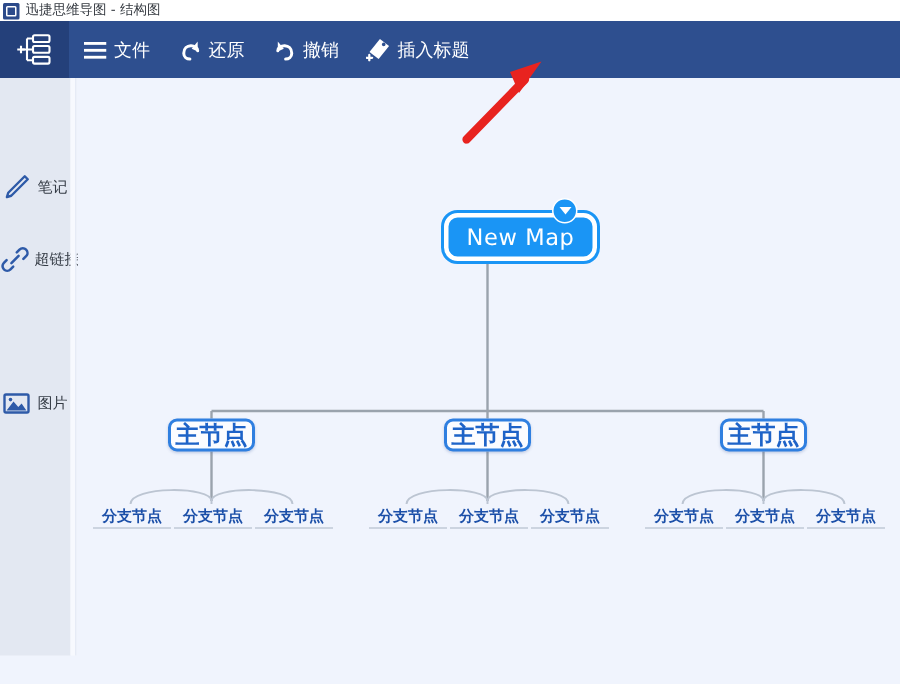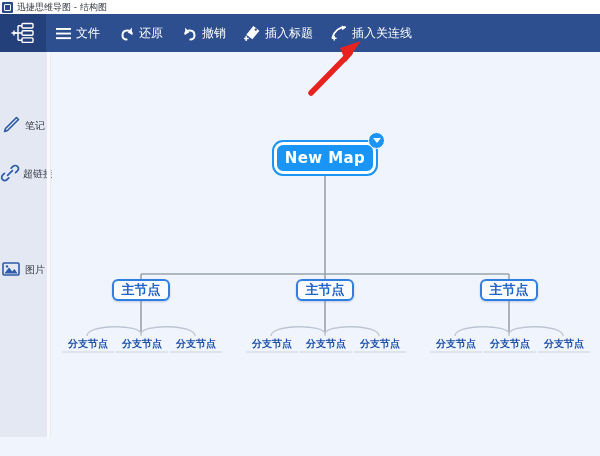--- a/index.html
+++ b/index.html
@@ -152,26 +152,27 @@
   
   .root-node {
     position: absolute;
     box-sizing: border-box;
     background: #1a95f5;
     border: 3px solid #ffffff;
     outline: 2px solid #1a95f5;
     border-radius: 9px;
     color: #ffffff;
     font-size: 15px;
-    font-weight: bold;
+    font-weight: normal;
     display: flex;
     align-items: center;
     justify-content: center;
     letter-spacing: 0.4px;
     cursor: default;
+    margin-left: 22px;
   }
   .root-badge {
     position: absolute;
     width: 17px; height: 17px;
     border-radius: 50%;
     background: #1a95f5;
     border: 1px solid #ffffff;
     box-sizing: border-box;
     display: flex;
     align-items: center;
@@ -185,21 +186,21 @@
     border-right: 4px solid transparent;
     border-top: 5px solid #ffffff;
   }
   .main-node {
     position: absolute;
     box-sizing: border-box;
     background: #fbfcff;
     border: 2px solid #2f7fe0;
     border-radius: 6px;
     color: #1e63c8;
-    font-size: 13px;
+    font-size: 16px;
     font-weight: bold;
     display: flex;
     align-items: center;
     justify-content: center;
     box-shadow: 0 1px 2px rgba(80,110,170,0.30);
     cursor: default;
   }
   .leaf-node {
     position: absolute;
     color: #1b4fa8;
@@ -276,30 +277,20 @@
       <span class="tb-ico">
         <svg width="17" height="16" viewBox="0 0 17 16">
           <path d="M10.2 1.2 L15.6 6.6 L7.5 14.2 L2.1 8.8 Z" fill="#ffffff" transform="rotate(-8 8.8 7.7)"></path>
           <circle cx="11.8" cy="4.6" r="1.2" fill="#2e4f8f"></circle>
           <path d="M2.2 11.6 V15.4 M0.4 13.5 H4.1" stroke="#ffffff" stroke-width="1.5" stroke-linecap="round"></path>
         </svg>
       </span>
       <span class="lbl">插入标题</span>
     </div>
 
-    <div class="tb-item">
-      <span class="tb-ico">
-        <svg width="17" height="16" viewBox="0 0 17 16">
-          <path d="M1.5 12.5 C4 4.5 9.5 2.4 14.2 2.2" fill="none" stroke="#ffffff" stroke-width="1.8" stroke-linecap="round"></path>
-          <path d="M10.6 0.4 L15.2 2.3 L11.3 5.2 Z" fill="#ffffff"></path>
-          <path d="M3.2 11.4 V15 M1.4 13.2 H5" stroke="#ffffff" stroke-width="1.5" stroke-linecap="round"></path>
-        </svg>
-      </span>
-      <span class="lbl">插入关连线</span>
-    </div>
 
   </div>
 
   <div class="sidebar">
 
     <div class="sb-item" style="top:62px">
       <span class="sb-ico">
         <svg width="20" height="20" viewBox="0 0 20 20">
           <path d="M15.5 2.5 L17.5 4.5 L6.5 15.5 L3.6 16.4 L4.5 13.5 Z" fill="none" stroke="#2e5aa8" stroke-width="1.6" stroke-linejoin="round"></path>
         </svg>

